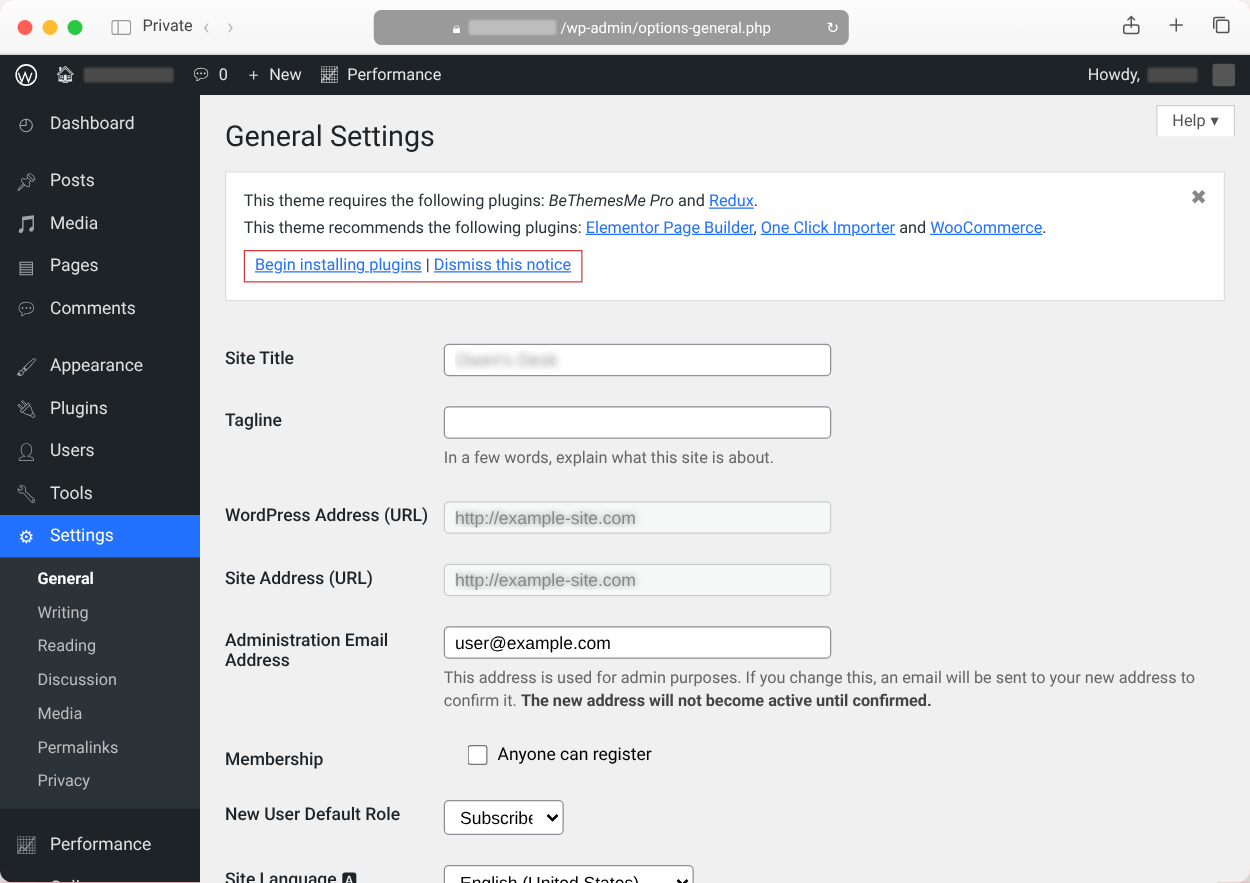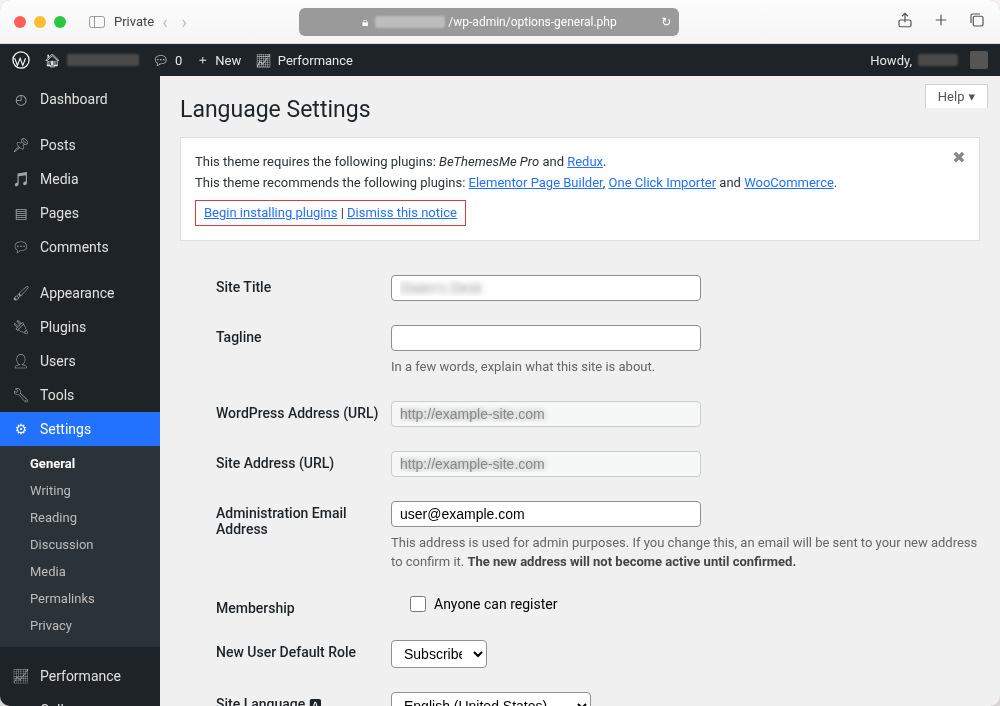--- a/index.html
+++ b/index.html
@@ -30,21 +30,21 @@
 .sidebar .sub .si.sel{ color:#fff; font-weight:700; }
 .sidebar .sep { height:12px; }
 .micon{width:18px;height:18px;display:inline-flex;align-items:center;justify-content:center;color:#a0a5aa;}
 .content { flex:1; background:#f0f0f1; overflow:auto; position:relative; padding:0 20px 40px; }
 .help-tab { position:absolute; top:8px; right:12px; background:#fff; border:1px solid #ccd0d4; border-bottom:none; padding:4px 12px; font-size:13px; color:#555; cursor:pointer; display:flex; align-items:flex-end; gap:4px;}
 h1.page-title { font-size:23px; font-weight:400; margin:20px 0 14px; color:#1d2327; }
 .notice { background:#fff; border:1px solid #ddd; padding:14px 40px 14px 14px; font-size:13px; color:#2c3338; position:relative; line-height:1.6; margin-bottom:22px;}
 .notice a { color:#2271ff; }
 .notice .dismiss { position:absolute; top:10px; right:10px; width:20px; height:20px; color:#888; cursor:pointer; display:flex; align-items:center; justify-content:center; font-size:16px; }
 .redbox { display:inline-block; border:1px solid #d83b3b; padding:2px 8px; margin-top:6px;}
-.form-row { display:flex; align-items:flex-start; padding:12px 0; font-size:14px;margin-left:36px; }
+.form-row { display:flex; align-items:flex-start; padding:12px 0; font-size:14px; }
 .form-row label.lbl { width:175px; color:#1d2327; font-weight:500; padding-top:4px; }
 .form-row .ctrl { flex:1; max-width:620px; }
 .form-row input[type=text], .form-row select { width:310px; padding:4px 8px; border:1px solid #8c8f94; border-radius:4px; font-size:14px; background:#fff; }
 .form-row input[disabled]{ background:#f6f7f7; color:#888; border-color:#ccc;}
 .form-row .desc { font-size:13px; color:#666; margin-top:6px; line-height:1.5; }
 .form-row .desc strong { color:#444; }
 .checkbox-row{display:flex;align-items:center;gap:8px;padding-left:19px;}
 .checkbox-row input{width:16px;height:16px;border:1px solid #8c8f94;border-radius:3px;}
 .blurval{color:transparent;text-shadow:0 0 6px #888;}
 select.wide{width:200px;}
@@ -189,21 +189,21 @@
             <span class="micon">◀</span>
             <span>Collapse menu</span>
           </div>
       </div>
 
       <div class="content">
         <div class="help-tab">
             <span>Help</span>
             <span>▾</span>
           </div>
-        <h1 class="page-title">Language Settings</h1>
+        <h1 class="page-title">General Settings</h1>
 
         <div class="notice">
           <span class="dismiss">✖</span>
           <div>
             <span>This theme requires the following plugins: </span><em>BeThemesMe Pro</em><span> and </span><a href="#">Redux</a><span>.</span>
           </div>
           <div>
             <span>This theme recommends the following plugins: </span><a href="#">Elementor Page Builder</a><span>, </span><a href="#">One Click Importer</a><span> and </span><a href="#">WooCommerce</a><span>.</span>
           </div>
           <span class="redbox">

